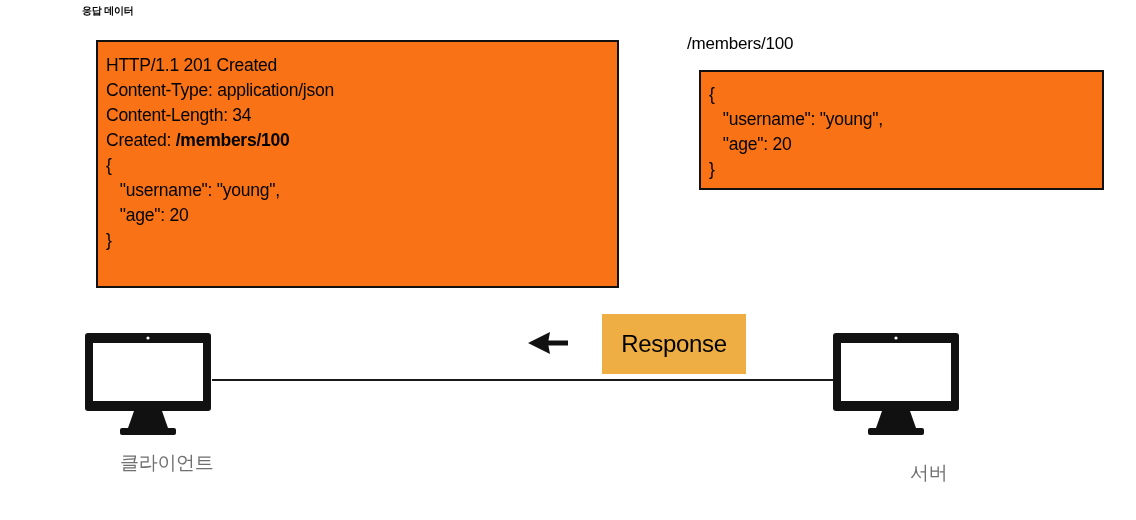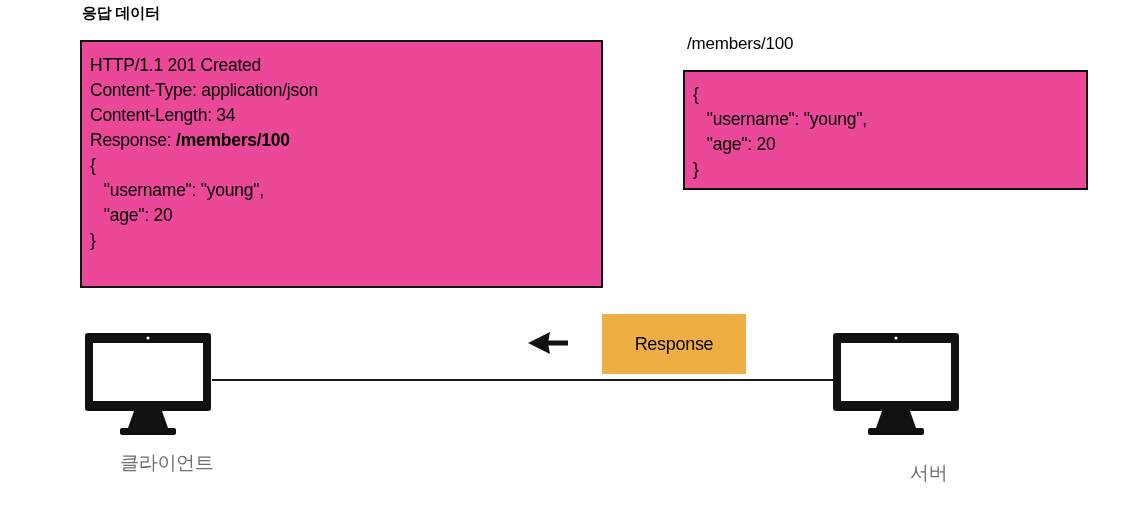--- a/index.html
+++ b/index.html
@@ -18,40 +18,41 @@
     height: 520px;
     background: #ffffff;
     overflow: hidden;
   }
 
   
   .abs { position: absolute; }
 
   
   .section-title {
-    font-size: 15px;
+    font-size: 10px;
     font-weight: bold;
     color: #000000;
     letter-spacing: -0.2px;
     white-space: nowrap;
     text-align: right;
   }
   .plain-title {
     font-size: 17px;
     font-weight: normal;
     color: #000000;
     letter-spacing: -0.2px;
     white-space: nowrap;
   }
 
   
   .msg-box {
     box-sizing: border-box;
     border: 2.5px solid #111111;
-    background: #ec4899;
+    background: #f97316;
+    margin-left: 16px;
   }
   .msg-body {
     font-size: 17.5px;
     line-height: 25px;
     color: #000000;
     white-space: pre;
     letter-spacing: -0.25px;
   }
   .msg-body .b { font-weight: bold; }
 
@@ -70,40 +71,40 @@
     background: #1a1a1a;
     height: 2px;
   }
 
   
   .badge {
     box-sizing: border-box;
     display: flex;
     align-items: center;
     justify-content: center;
-    font-size: 18px;
+    font-size: 24px;
     font-weight: normal;
     color: #000000;
     letter-spacing: -0.3px;
   }
 
   .arrow { width: 44px; height: 26px; }
 </style>
 </head>
 <body>
 
 <div id="canvas">
 
   <div class="abs section-title" style="left:82px; top:4px;">응답 데이터</div>
 
   <div class="abs msg-box" style="left:80px; top:40px; width:523px; height:248px;">
     <div class="msg-body abs" style="left:8px; top:11px;"><span>HTTP/1.1 201 Created
 Content-Type: application/json
 Content-Length: 34
-</span><span>Response: </span><span class="b">/members/100</span><span>
+</span><span>Created: </span><span class="b">/members/100</span><span>
 {
    "username": "young",
    "age": 20
 }</span></div>
   </div>
 
   <div class="abs plain-title" style="left:687px; top:34px;">/members/100</div>
 
   <div class="abs msg-box" style="left:683px; top:70px; width:405px; height:120px;">
     <div class="msg-body abs" style="left:8px; top:10px;">{

